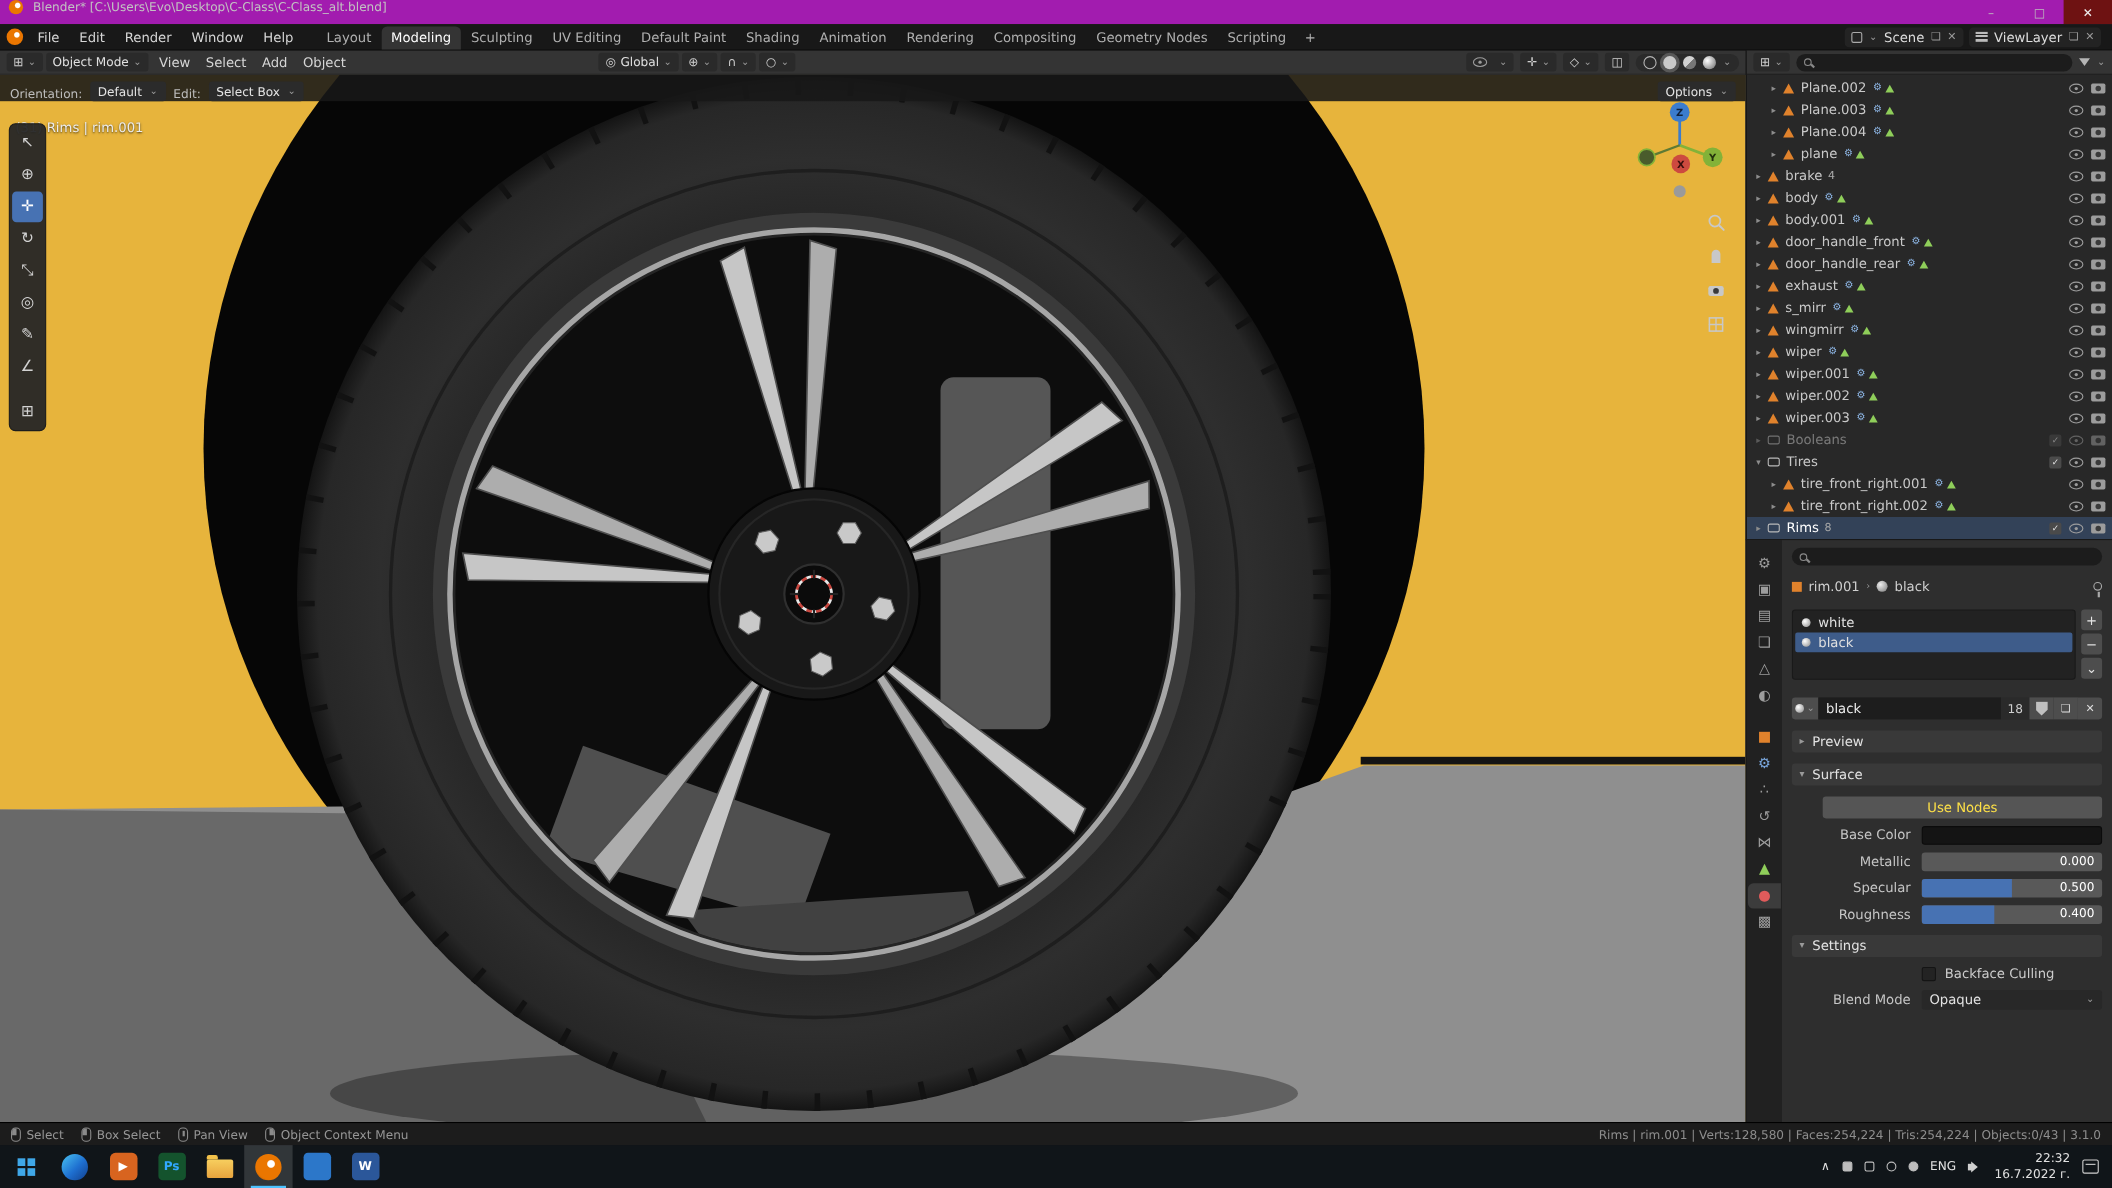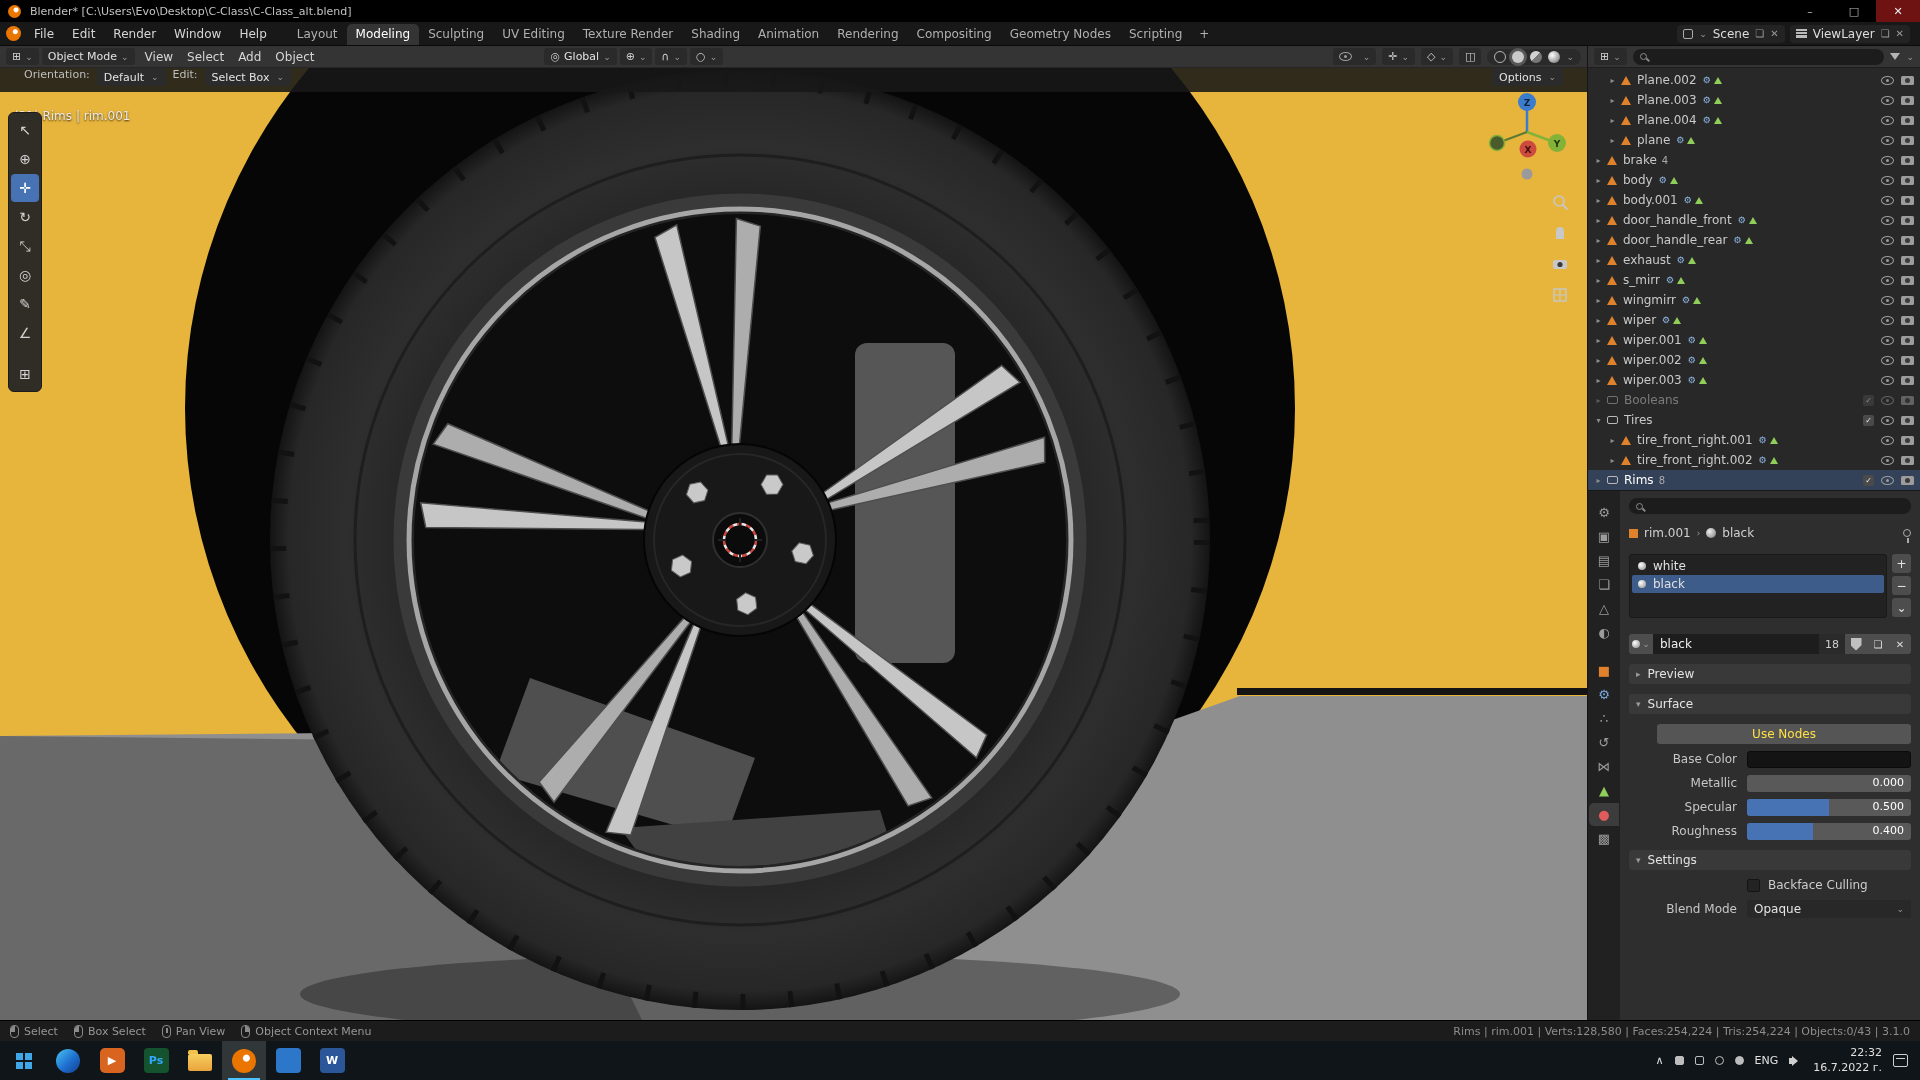--- a/index.html
+++ b/index.html
@@ -1,21 +1,21 @@
 <!DOCTYPE html>
 <html><head>
 <meta charset="utf-8">
 <style>
 * {margin:0;padding:0;box-sizing:border-box}
 html,body {width:1920px;height:1080px}
 body {font-family:"DejaVu Sans","Liberation Sans",sans-serif;font-size:12px;color:#ccc;background:#1e1e1e;overflow:hidden}
 .screen {position:relative;width:1920px;height:1080px;overflow:hidden;background:#1e1e1e}
 
 
-.titlebar {position:absolute;top:0;left:0;right:0;height:22px;background:#000000;display:flex;align-items:center;padding-left:8px}
+.titlebar {position:absolute;top:0;left:0;right:0;height:22px;background:#a21caf;display:flex;padding-left:8px}
 .app-logo {width:13px;height:13px;border-radius:50%;background:radial-gradient(circle at 62% 38%,#fff 0 2px,#ea7600 3px 70%,#b85400 100%)}
 .title-text {margin-left:9px;font-size:11px;color:#c2c2c2}
 .win-btns {margin-left:auto;display:flex;height:100%}
 .win-btn {width:44px;height:100%;display:flex;align-items:center;justify-content:center;color:#bdbdbd;font-size:11px}
 .win-btn.close {background:#6e1212;color:#eee}
 
 
 .menubar {position:absolute;top:22px;left:0;right:0;height:24px;background:#181818;display:flex;align-items:center;padding:0 6px;border-bottom:1px solid #0a0a0a}
 .mb-logo {width:15px;height:15px;border-radius:50%;background:radial-gradient(circle at 62% 38%,#fff 0 2px,#ea7600 3px 70%,#b85400 100%);margin-right:4px}
 .menus {display:flex;align-items:center}
@@ -40,21 +40,21 @@
 .ball {width:12px;height:12px;border-radius:50%}
 .b-wire {border:1.5px solid #b5b5b5}
 .b-solid {background:#cacaca;box-shadow:0 0 0 3px #585858}
 .b-mat {background:linear-gradient(135deg,#d2d2d2 50%,#777 50%)}
 .b-rend {background:radial-gradient(circle at 35% 35%,#fff,#666)}
 .shading-group {display:flex;align-items:center;gap:6px;background:#2a2a2a;border-radius:9px;padding:2px 7px}
 
 
 .viewport {position:absolute;top:68px;left:0;width:1587px;height:952px;background:#444;overflow:hidden}
 .viewport svg {display:block}
-.tool-options {position:absolute;top:0;left:0;right:0;height:24px;background:rgba(24,24,24,0.88);display:flex;align-items:flex-start;gap:7px;padding:0 24px}
+.tool-options {position:absolute;top:0;left:0;right:0;height:24px;background:rgba(24,24,24,0.88);display:flex;align-items:flex-end;gap:7px;padding:0 9px}
 .to-label {color:#bdbdbd;font-size:11px}
 .opt-dd {background:#2b2b2b;border-radius:3px;height:18px;display:flex;align-items:center;gap:7px;padding:0 7px;color:#e3e3e3;font-size:11px}
 .to-right {margin-left:auto}
 .vp-text {position:absolute;top:41px;left:14px;color:#ececec;font-size:12px;text-shadow:0 1px 2px rgba(0,0,0,.8)}
 .toolbar {position:absolute;top:44px;left:8px;width:34px;background:rgba(38,38,38,0.95);border:1px solid #1c1c1c;border-radius:6px;display:flex;flex-direction:column;padding:3px 2px;gap:1px}
 .tool-btn {height:28px;border-radius:4px;display:flex;align-items:center;justify-content:center;color:#d2d2d2;font-size:14px}
 .tool-btn.active {background:#4772b3;color:#fff}
 .tool-btn.gap {margin-top:12px}
 
 
@@ -190,21 +190,21 @@
         <span class="menu-item">Render</span>
         <span class="menu-item">Window</span>
         <span class="menu-item">Help</span>
       </div>
     <div class="ws-tabs">
 
     <span class="ws-tab">Layout</span>
         <span class="ws-tab active">Modeling</span>
         <span class="ws-tab">Sculpting</span>
         <span class="ws-tab">UV Editing</span>
-        <span class="ws-tab">Texture Render</span>
+        <span class="ws-tab">Default Paint</span>
         <span class="ws-tab">Shading</span>
         <span class="ws-tab">Animation</span>
         <span class="ws-tab">Rendering</span>
         <span class="ws-tab">Compositing</span>
         <span class="ws-tab">Geometry Nodes</span>
         <span class="ws-tab">Scripting</span>
       </div>
     <span class="tab-plus">+</span>
     <div class="topbar-right">
       <div class="tb-field">

